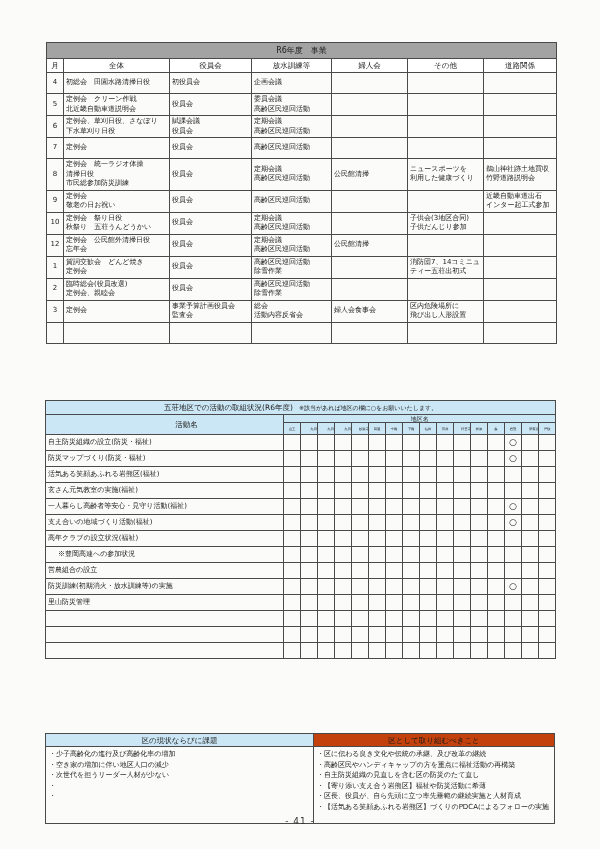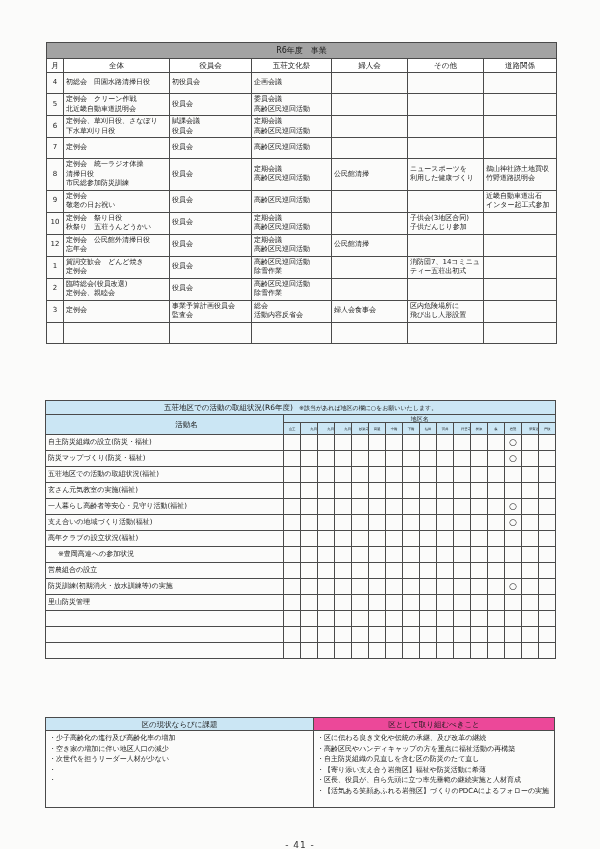--- a/index.html
+++ b/index.html
@@ -25,38 +25,38 @@
   .t2 th.band { font-size:7.5px; text-align:center; }
   .t2 th.title2 { height:14px; }
   .t2 th.title2 .note { font-size:6px; margin-left:6px; }
   .t2 th.actcol { font-size:7.5px;padding-left:44px; }
   .t2 th.distgroup { height:8px; font-size:6px; line-height:6px; padding:0; }
   .t2 th.dist { height:12px; padding:0; overflow:hidden; text-align:center; }
   .t2 th.dist .tiny { display:inline-block; font-size:8px; transform:scale(0.42);
                       transform-origin:center center; white-space:nowrap; }
   .t2 td { height:16px; font-size:7px; line-height:9px; padding:1px 2px; overflow:hidden; }
   .t2 td.mark { text-align:center; font-size:9px; padding:0; }
-  .t2 tr.sub td { border-top-style:dashed; border-top-color:#888; }
+  .t2 tr.sub td { border-top-style:dashed; border-top-color:#888;font-family:Liberation Mono, monospace; }
   .t2 tr.sub td.lab { padding-left:12px; }
 
   
   #bottom-wrap { position:absolute; top:717px; left:45px; width:510px; display:flex; }
-  .box { border:1px solid #4a4a4a; }
+  .box { border:1px solid #4a4a4a;margin-top:16px; }
   .box.left  { width:268px; border-right:none; }
   .box.right { width:242px; }
   .box .bhead { height:13px; font-size:7.5px; text-align:center; line-height:13px;
                 border-bottom:1px solid #4a4a4a; }
   .box ul { list-style:none; padding:2px 3px 3px 3px; min-height:76px; }
   .box li { font-size:7px; line-height:10.5px; }
 
   .band { background:#cbe6f4; }
 
   
   #pageno { position:absolute; top:816px; left:0; width:100%; text-align:center;
-            font-size:9px; letter-spacing:1px; color:#333;margin-top:24px; }
+            font-size:9px; letter-spacing:1px; color:#333; }
 </style>
 </head>
 <body>
 
 <div id="table1-wrap">
   <table class="t1">
     <colgroup>
       <col style="width:17px">
         <col style="width:106px">
         <col style="width:82px">
@@ -66,21 +66,21 @@
         <col style="width:73px">
     </colgroup>
     <thead>
       <tr>
         <th class="band" colspan="7" style="background: #a3a3a3;">R6年度　事業</th>
       </tr>
       <tr id="t1-cols">
           <th class="colhead">月</th>
           <th class="colhead">全体</th>
           <th class="colhead">役員会</th>
-          <th class="colhead">五荘文化祭</th>
+          <th class="colhead">放水訓練等</th>
           <th class="colhead">婦人会</th>
           <th class="colhead">その他</th>
           <th class="colhead">道路関係</th>
         </tr>
     </thead>
     <tbody id="t1-body">
         <tr>
           <td class="mon">4</td>
           <td>初総会　田園水路清掃日役</td>
           <td>初役員会</td>
@@ -300,21 +300,21 @@
           <td class="mark"></td>
           <td class="mark"></td>
           <td class="mark"></td>
           <td class="mark"></td>
           <td class="mark"></td>
           <td class="mark">○</td>
           <td class="mark"></td>
           <td class="mark"></td>
         </tr>
         <tr>
-          <td class="lab">五荘地区での活動の取組状況(福祉)</td>
+          <td class="lab">活気ある笑顔あふれる岩熊区(福祉)</td>
           <td class="mark"></td>
           <td class="mark"></td>
           <td class="mark"></td>
           <td class="mark"></td>
           <td class="mark"></td>
           <td class="mark"></td>
           <td class="mark"></td>
           <td class="mark"></td>
           <td class="mark"></td>
           <td class="mark"></td>
@@ -543,21 +543,21 @@
     <div class="bhead band" style="background: rgb(203, 230, 244);">区の現状ならびに課題</div>
     <ul id="left-items">
         <li>・少子高齢化の進行及び高齢化率の増加</li>
         <li>・空き家の増加に伴い地区人口の減少</li>
         <li>・次世代を担うリーダー人材が少ない</li>
         <li>・</li>
         <li>・</li>
       </ul>
   </div>
   <div class="box right">
-    <div class="bhead band" style="background: #ec4899;">区として取り組むべきこと</div>
+    <div class="bhead band" style="background: #c2410c;">区として取り組むべきこと</div>
     <ul id="right-items">
         <li>・区に伝わる良き文化や伝統の承継、及び改革の継続</li>
         <li>・高齢区民やハンディキャップの方を重点に福祉活動の再構築</li>
         <li>・自主防災組織の見直しを含む区の防災のたて直し</li>
         <li>・【寄り添い支え合う岩熊区】福祉や防災活動に希薄</li>
         <li>・区長、役員が、自ら先頭に立つ率先垂範の継続実施と人材育成</li>
         <li>・【活気ある笑顔あふれる岩熊区】づくりのPDCAによるフォローの実施</li>
       </ul>
   </div>
 </div>

